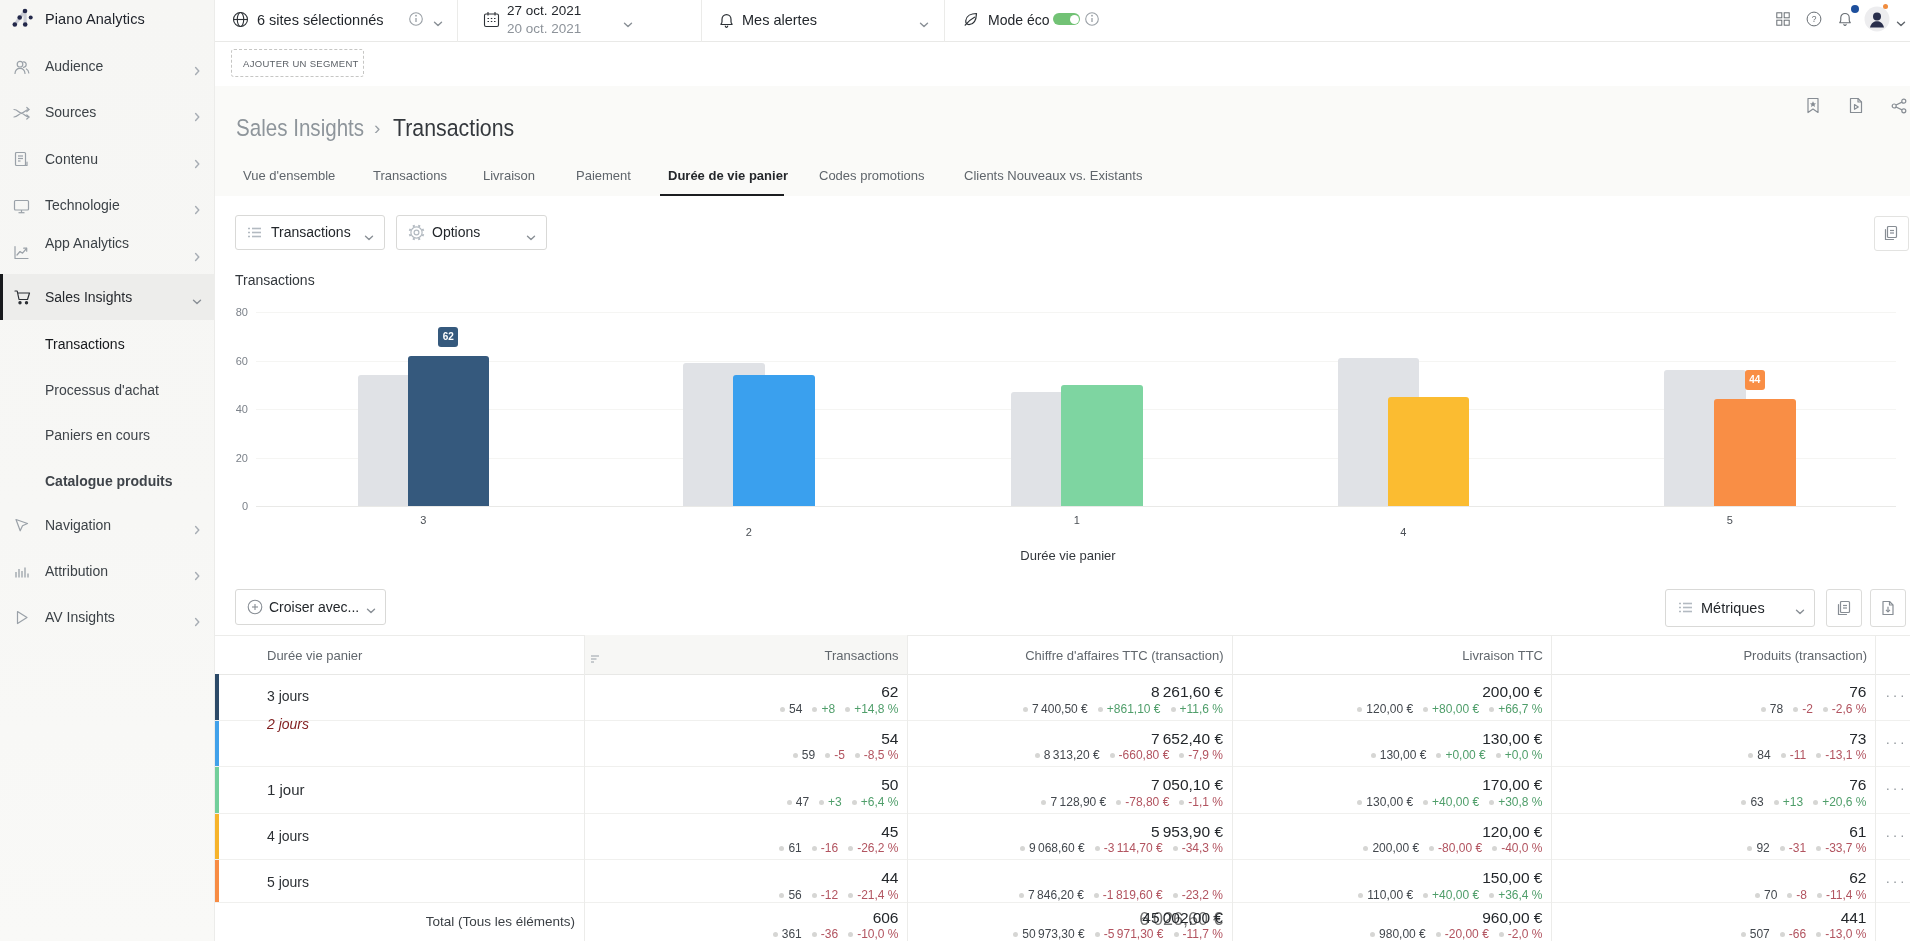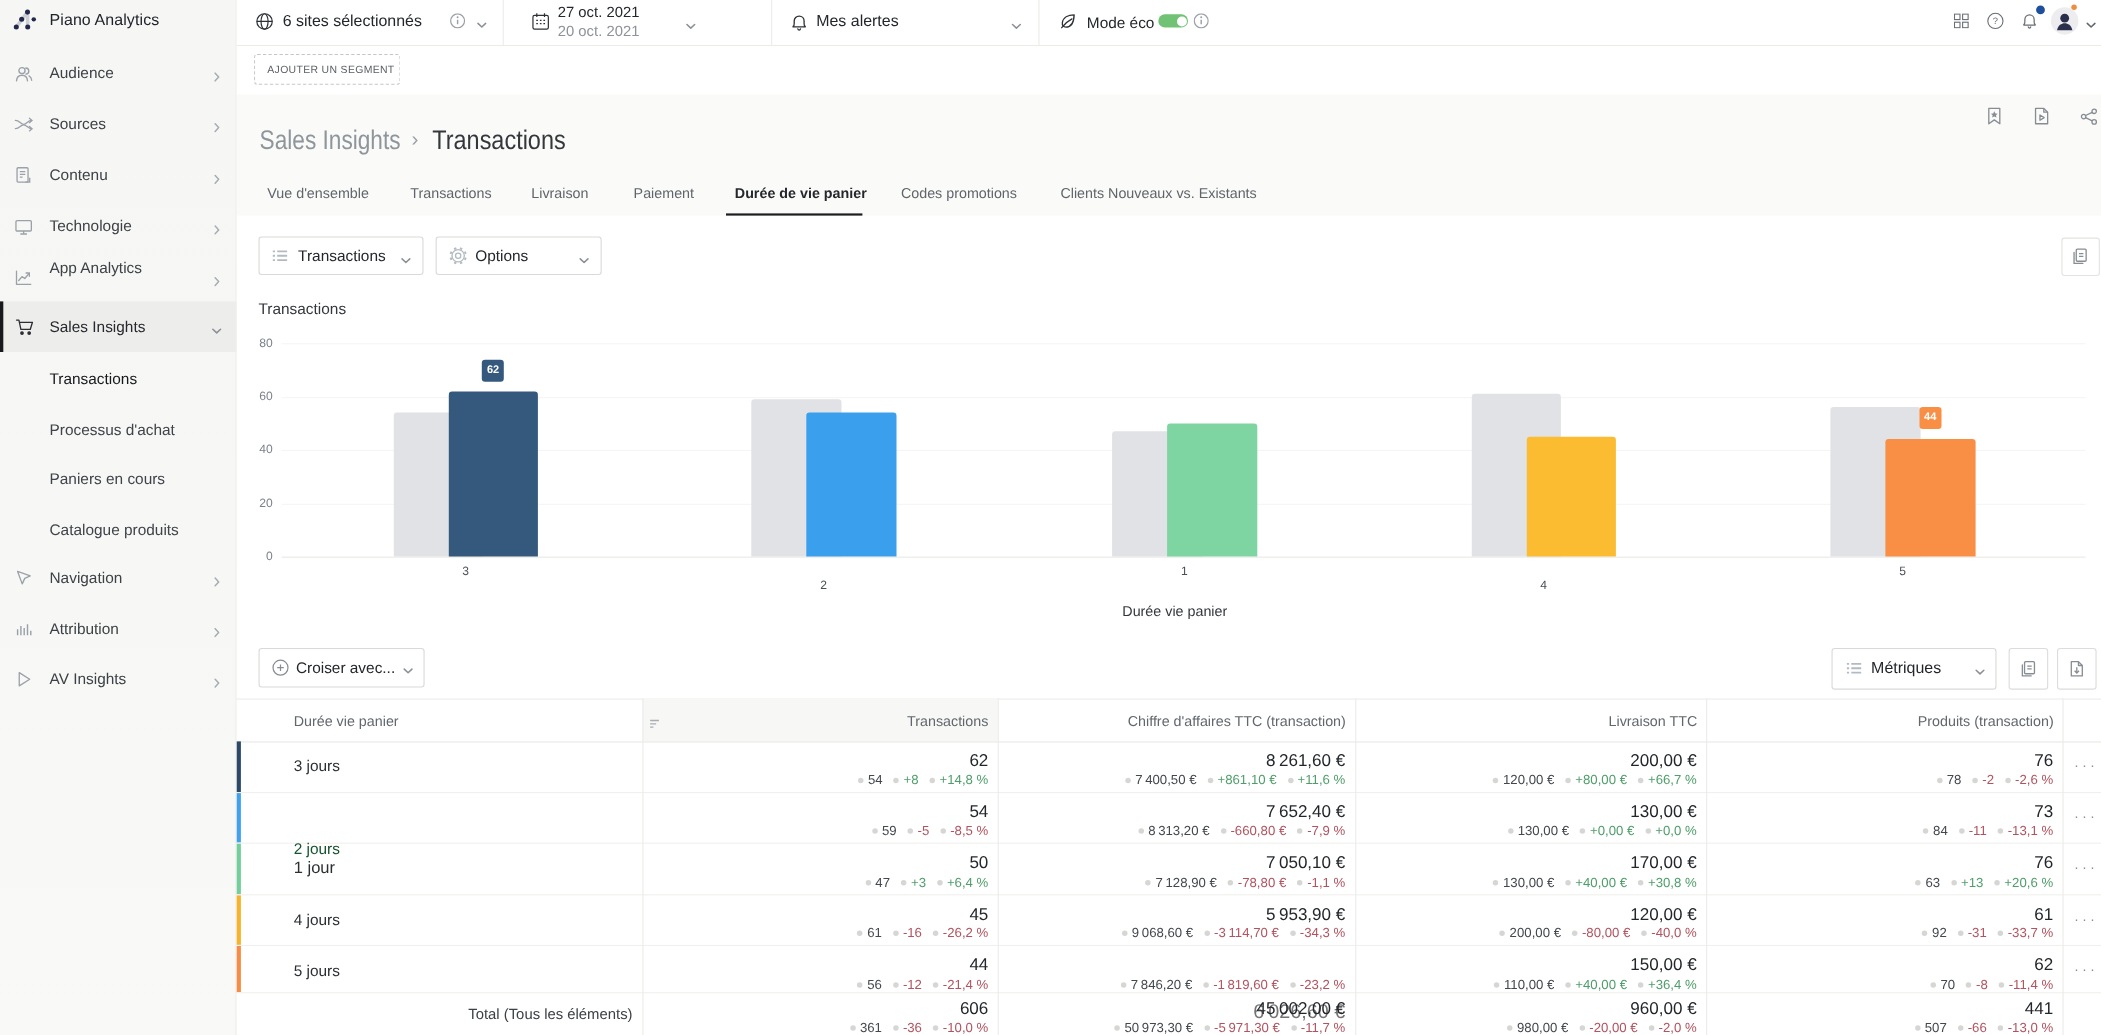--- a/index.html
+++ b/index.html
@@ -267,21 +267,21 @@
 <div style="position:absolute;right:1011.5px;top:701.5px;font-size:12px;white-space:nowrap;"><span style="display:inline-block;width:5px;height:5px;border-radius:50%;background:#d6d6d4;margin:0 4px 1px 10px;"></span><span style="color:#43484e;">54</span><span style="display:inline-block;width:5px;height:5px;border-radius:50%;background:#d6d6d4;margin:0 4px 1px 10px;"></span><span style="color:#4f9e6a;">+8</span><span style="display:inline-block;width:5px;height:5px;border-radius:50%;background:#d6d6d4;margin:0 4px 1px 10px;"></span><span style="color:#4f9e6a;">+14,8&nbsp;%</span></div>
 <div style="position:absolute;right:687.0px;top:683px;font-size:15.5px;color:#23272b;white-space:nowrap;">8 261,60&nbsp;€</div>
 <div style="position:absolute;right:687.0px;top:701.5px;font-size:12px;white-space:nowrap;"><span style="display:inline-block;width:5px;height:5px;border-radius:50%;background:#d6d6d4;margin:0 4px 1px 10px;"></span><span style="color:#43484e;">7 400,50&nbsp;€</span><span style="display:inline-block;width:5px;height:5px;border-radius:50%;background:#d6d6d4;margin:0 4px 1px 10px;"></span><span style="color:#4f9e6a;">+861,10&nbsp;€</span><span style="display:inline-block;width:5px;height:5px;border-radius:50%;background:#d6d6d4;margin:0 4px 1px 10px;"></span><span style="color:#4f9e6a;">+11,6&nbsp;%</span></div>
 <div style="position:absolute;right:367.5px;top:683px;font-size:15.5px;color:#23272b;white-space:nowrap;">200,00&nbsp;€</div>
 <div style="position:absolute;right:367.5px;top:701.5px;font-size:12px;white-space:nowrap;"><span style="display:inline-block;width:5px;height:5px;border-radius:50%;background:#d6d6d4;margin:0 4px 1px 10px;"></span><span style="color:#43484e;">120,00&nbsp;€</span><span style="display:inline-block;width:5px;height:5px;border-radius:50%;background:#d6d6d4;margin:0 4px 1px 10px;"></span><span style="color:#4f9e6a;">+80,00&nbsp;€</span><span style="display:inline-block;width:5px;height:5px;border-radius:50%;background:#d6d6d4;margin:0 4px 1px 10px;"></span><span style="color:#4f9e6a;">+66,7&nbsp;%</span></div>
 <div style="position:absolute;right:43.5px;top:683px;font-size:15.5px;color:#23272b;white-space:nowrap;">76</div>
 <div style="position:absolute;right:43.5px;top:701.5px;font-size:12px;white-space:nowrap;"><span style="display:inline-block;width:5px;height:5px;border-radius:50%;background:#d6d6d4;margin:0 4px 1px 10px;"></span><span style="color:#43484e;">78</span><span style="display:inline-block;width:5px;height:5px;border-radius:50%;background:#d6d6d4;margin:0 4px 1px 10px;"></span><span style="color:#b25460;">-2</span><span style="display:inline-block;width:5px;height:5px;border-radius:50%;background:#d6d6d4;margin:0 4px 1px 10px;"></span><span style="color:#b25460;">-2,6&nbsp;%</span></div>
 <div style="position:absolute;left:1886px;top:685px;white-space:nowrap;font-size:13px;color:#8a9096;letter-spacing:0.5px;">. . .</div>
 <div style="position:absolute;left:215px;top:720.5px;width:4px;height:45.5px;background:#41a1ea;"></div>
 <div style="position:absolute;left:215px;top:766px;width:1695px;height:1px;background:#f0f0ee;"></div>
-<div style="position:absolute;left:267px;top:763px;white-space:nowrap;font-size:14px;color:#14532d;">2 jours</div>
+<div style="position:absolute;left:267px;top:716px;white-space:nowrap;font-size:14px;color:#7f1d1d;font-style:italic;">2 jours</div>
 <div style="position:absolute;right:1011.5px;top:729.5px;font-size:15.5px;color:#23272b;white-space:nowrap;">54</div>
 <div style="position:absolute;right:1011.5px;top:748.0px;font-size:12px;white-space:nowrap;"><span style="display:inline-block;width:5px;height:5px;border-radius:50%;background:#d6d6d4;margin:0 4px 1px 10px;"></span><span style="color:#43484e;">59</span><span style="display:inline-block;width:5px;height:5px;border-radius:50%;background:#d6d6d4;margin:0 4px 1px 10px;"></span><span style="color:#b25460;">-5</span><span style="display:inline-block;width:5px;height:5px;border-radius:50%;background:#d6d6d4;margin:0 4px 1px 10px;"></span><span style="color:#b25460;">-8,5&nbsp;%</span></div>
 <div style="position:absolute;right:687.0px;top:729.5px;font-size:15.5px;color:#23272b;white-space:nowrap;">7 652,40&nbsp;€</div>
 <div style="position:absolute;right:687.0px;top:748.0px;font-size:12px;white-space:nowrap;"><span style="display:inline-block;width:5px;height:5px;border-radius:50%;background:#d6d6d4;margin:0 4px 1px 10px;"></span><span style="color:#43484e;">8 313,20&nbsp;€</span><span style="display:inline-block;width:5px;height:5px;border-radius:50%;background:#d6d6d4;margin:0 4px 1px 10px;"></span><span style="color:#b25460;">-660,80&nbsp;€</span><span style="display:inline-block;width:5px;height:5px;border-radius:50%;background:#d6d6d4;margin:0 4px 1px 10px;"></span><span style="color:#b25460;">-7,9&nbsp;%</span></div>
 <div style="position:absolute;right:367.5px;top:729.5px;font-size:15.5px;color:#23272b;white-space:nowrap;">130,00&nbsp;€</div>
 <div style="position:absolute;right:367.5px;top:748.0px;font-size:12px;white-space:nowrap;"><span style="display:inline-block;width:5px;height:5px;border-radius:50%;background:#d6d6d4;margin:0 4px 1px 10px;"></span><span style="color:#43484e;">130,00&nbsp;€</span><span style="display:inline-block;width:5px;height:5px;border-radius:50%;background:#d6d6d4;margin:0 4px 1px 10px;"></span><span style="color:#4f9e6a;">+0,00&nbsp;€</span><span style="display:inline-block;width:5px;height:5px;border-radius:50%;background:#d6d6d4;margin:0 4px 1px 10px;"></span><span style="color:#4f9e6a;">+0,0&nbsp;%</span></div>
 <div style="position:absolute;right:43.5px;top:729.5px;font-size:15.5px;color:#23272b;white-space:nowrap;">73</div>
 <div style="position:absolute;right:43.5px;top:748.0px;font-size:12px;white-space:nowrap;"><span style="display:inline-block;width:5px;height:5px;border-radius:50%;background:#d6d6d4;margin:0 4px 1px 10px;"></span><span style="color:#43484e;">84</span><span style="display:inline-block;width:5px;height:5px;border-radius:50%;background:#d6d6d4;margin:0 4px 1px 10px;"></span><span style="color:#b25460;">-11</span><span style="display:inline-block;width:5px;height:5px;border-radius:50%;background:#d6d6d4;margin:0 4px 1px 10px;"></span><span style="color:#b25460;">-13,1&nbsp;%</span></div>
 <div style="position:absolute;left:1886px;top:731.5px;white-space:nowrap;font-size:13px;color:#8a9096;letter-spacing:0.5px;">. . .</div>
 <div style="position:absolute;left:215px;top:767px;width:4px;height:45.5px;background:#72cf9b;"></div>
@@ -414,21 +414,21 @@
           <circle cx="13.5" cy="14.8" r="1.1" fill="#2b2f34"></circle>
         </g>
       </svg></div>
 <div style="position:absolute;left:45px;top:289px;white-space:nowrap;font-size:14px;color:#26292e;font-weight:400;">Sales Insights</div>
 <div style="position:absolute;left:192px;top:293px;width:10px;height:10px;"><svg width="10" height="10" viewBox="0 0 10 10" style="">
         <polyline points="1.5,3.3000000000000003 5.0,6.6000000000000005 8.5,3.3000000000000003" fill="none" stroke="#8a9096" stroke-width="1.4" stroke-linecap="round" stroke-linejoin="round"></polyline>
       </svg></div>
 <div style="position:absolute;left:45px;top:336px;white-space:nowrap;font-size:14px;color:#16181c;">Transactions</div>
 <div style="position:absolute;left:45px;top:381.5px;white-space:nowrap;font-size:14px;color:#3f444a;">Processus d'achat</div>
 <div style="position:absolute;left:45px;top:427px;white-space:nowrap;font-size:14px;color:#3f444a;">Paniers en cours</div>
-<div style="position:absolute;left:45px;top:472.5px;white-space:nowrap;font-size:14px;color:#3f444a;">Catalogue produits</div>
+<div style="position:absolute;left:45px;top:472.5px;white-space:nowrap;font-size:14px;color:#3f444a;font-weight:bold;">Catalogue produits</div>
 <div style="position:absolute;left:12px;top:516.0px;width:19px;height:19px;"><svg width="19" height="19" viewBox="0 0 19 19" style="">
         <path d="M4 3.5 L15.5 7.5 L10.5 9.8 L8.2 14.8 Z" fill="none" stroke="#9aa1a8" stroke-width="1.2" stroke-linejoin="round"></path>
       </svg></div>
 <div style="position:absolute;left:45px;top:516.5px;white-space:nowrap;font-size:14px;color:#3c4247;">Navigation</div>
 <div style="position:absolute;left:192px;top:520.5px;width:10px;height:10px;"><svg width="10" height="10" viewBox="0 0 10 10" style="">
         <polyline points="3.5999999999999996,1.5 6.800000000000001,5.0 3.5999999999999996,8.5" fill="none" stroke="#a7adb4" stroke-width="1.4" stroke-linecap="round" stroke-linejoin="round"></polyline>
       </svg></div>
 <div style="position:absolute;left:12px;top:562.0px;width:19px;height:19px;"><svg width="19" height="19" viewBox="0 0 19 19" style="">
         <g stroke="#9aa1a8" stroke-width="1.3">
           <line x1="4" y1="15.5" x2="4" y2="10"></line>

